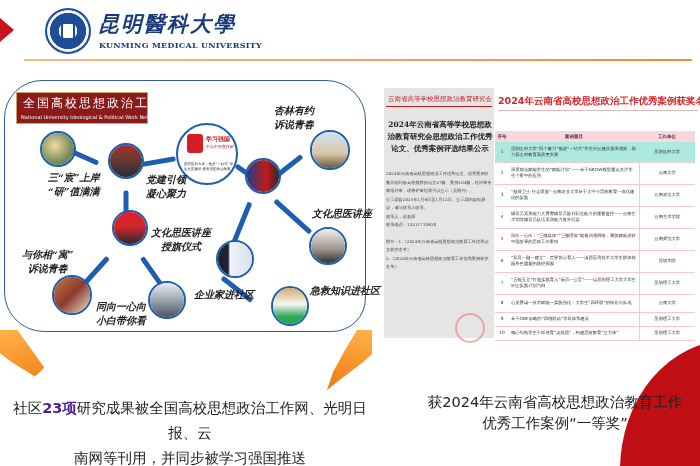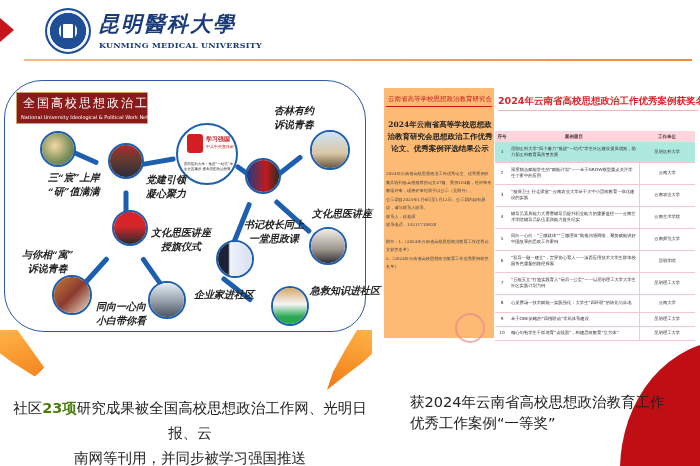--- a/index.html
+++ b/index.html
@@ -29,44 +29,44 @@
   .xuexi .logo { position: absolute; left: 9px; top: 9px; width: 16px; height: 19px; background: #d51f25; border-radius: 3px; }
   .xuexi .t1 { position: absolute; left: 28px; top: 10px; font-size: 6px; font-weight: bold; color: #c21a1a; white-space: nowrap; }
   .xuexi .t2 { position: absolute; left: 28px; top: 19px; font-size: 4px; color: #c21a1a; white-space: nowrap; }
   .xuexi .t3 { position: absolute; left: 6px; top: 37px; width: 52px; font-size: 3.5px; color: #333; line-height: 5px; }
 
   
   .flame-l { position: absolute; left: 0px; top: 330px; width: 58px; height: 58px; background: linear-gradient(160deg, #ffb347, #f07812); border-radius: 0 0 60px 0 / 0 0 60px 0; clip-path: polygon(0 0, 30% 0, 55% 35%, 80% 70%, 90% 100%, 60% 80%, 20% 55%, 0 40%); }
   .flame-r { position: absolute; left: 322px; top: 330px; width: 50px; height: 60px; background: linear-gradient(200deg, #ffb347, #f07812); clip-path: polygon(100% 0, 70% 0, 45% 35%, 22% 70%, 10% 100%, 40% 80%, 80% 55%, 100% 40%); }
 
   .left-caption { position: absolute; left: 0; top: 396px; width: 380px; font-size: 14.5px; color: #222; text-align: center; line-height: 25px; }
-  .left-caption .hl { color: #4d7c0f; font-weight: bold; }
-
-  
-  .doc-left { position: absolute; left: 384px; top: 88px; width: 110px; height: 250px; background: #fdba74; }
+  .left-caption .hl { color: #4c1d95; font-weight: bold; }
+
+  
+  .doc-left { position: absolute; left: 384px; top: 88px; width: 110px; height: 250px; background: #e5e5e5; }
   .doc-org { position: absolute; left: 2px; top: 7px; width: 108px; font-family: "DejaVu Serif", serif; font-size: 6.5px; color: #c21a1a; text-align: center; white-space: nowrap; }
   .doc-orgline { position: absolute; left: 2px; top: 18px; width: 106px; height: 1px; background: #c21a1a; }
   .doc-title { position: absolute; left: 2px; top: 31px; width: 108px; font-family: "DejaVu Serif", serif; font-size: 7.5px; font-weight: bold; color: #222; text-align: center; line-height: 12px; }
   .doc-body { position: absolute; left: 2px; top: 82px; width: 106px; font-family: "DejaVu Serif", serif; font-size: 4.2px; color: #444; line-height: 8.5px; }
   .doc-body p { margin-bottom: 0; }
   .seal { position: absolute; left: 455px; top: 313px; width: 30px; height: 30px; border-radius: 50%; border: 2px solid #e88c8c; opacity: 0.7; }
 
   .award-title { position: absolute; left: 498px; top: 95px; width: 200px; font-size: 9.5px; font-weight: bold; color: #d7262b; text-align: center; white-space: nowrap; }
   .award-line { position: absolute; left: 498px; top: 110px; width: 200px; height: 1px; background: #e6b9b9; }
   .award-sub { position: absolute; left: 498px; top: 118px; width: 180px; font-size: 8.5px; font-weight: bold; color: #d7262b; text-align: center; }
 
   table.awards { position: absolute; left: 495px; top: 131px; width: 200px; border-collapse: collapse; table-layout: fixed; font-size: 4.3px; color: #333; }
   table.awards th { background: #fbd6dc; font-weight: bold; height: 11px; text-align: center; color: #444; font-size: 4.5px; }
   table.awards td { border-bottom: 1px solid #f3c9ce; vertical-align: middle; padding: 1px 2px; line-height: 6px; }
   table.awards td.num { text-align: center; width: 14px; }
   table.awards td.unit { text-align: center; border-left: 1px solid #f3c9ce; }
   table.awards tr.hl td { background: #aee9e0; }
   table.awards col.c1 { width: 14px; } table.awards col.c2 { width: 130px; } table.awards col.c3 { width: 56px; }
 
-  .right-caption { position: absolute; left: 410px; top: 392px; width: 290px; font-size: 14.5px; color: #222; text-align: left; line-height: 21px; }
+  .right-caption { position: absolute; left: 410px; top: 392px; width: 290px; font-size: 14.5px; color: #222; text-align: center; line-height: 21px; }
 
   .red-corner { position: absolute; left: 620px; top: 340px; width: 220px; height: 260px; border-radius: 50%; background: #c00f14; }
 </style>
 </head>
 <body>
 
 <div class="slide">
 
   <div class="red-tri"></div>
   <div class="logo-seal">
@@ -147,24 +147,20 @@
       <div>与你相“寓”</div>
       <div>诉说青春</div>
     </div>
   <div class="cap" style="left:96px;top:300px">
       <div>同向一心向</div>
       <div>小白带你看</div>
     </div>
   <div class="cap" style="left:274px;top:104px">
       <div>杏林有约</div>
       <div>诉说青春</div>
-    </div>
-  <div class="cap" style="left:244px;top:218px">
-      <div>书记校长同上</div>
-      <div>一堂思政课</div>
     </div>
   <div class="cap" style="left:312px;top:207px">
       <div>文化思医讲座</div>
     </div>
   <div class="cap" style="left:194px;top:288px">
       <div>企业家进社区</div>
     </div>
   <div class="cap" style="left:310px;top:284px">
       <div>急救知识进社区</div>
     </div>

